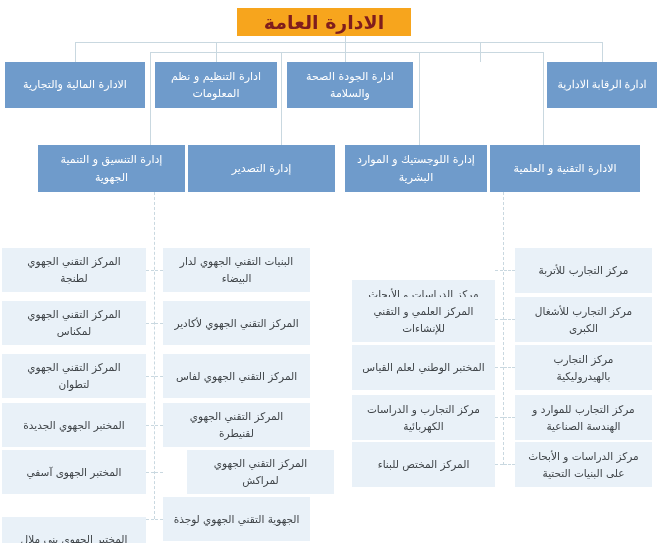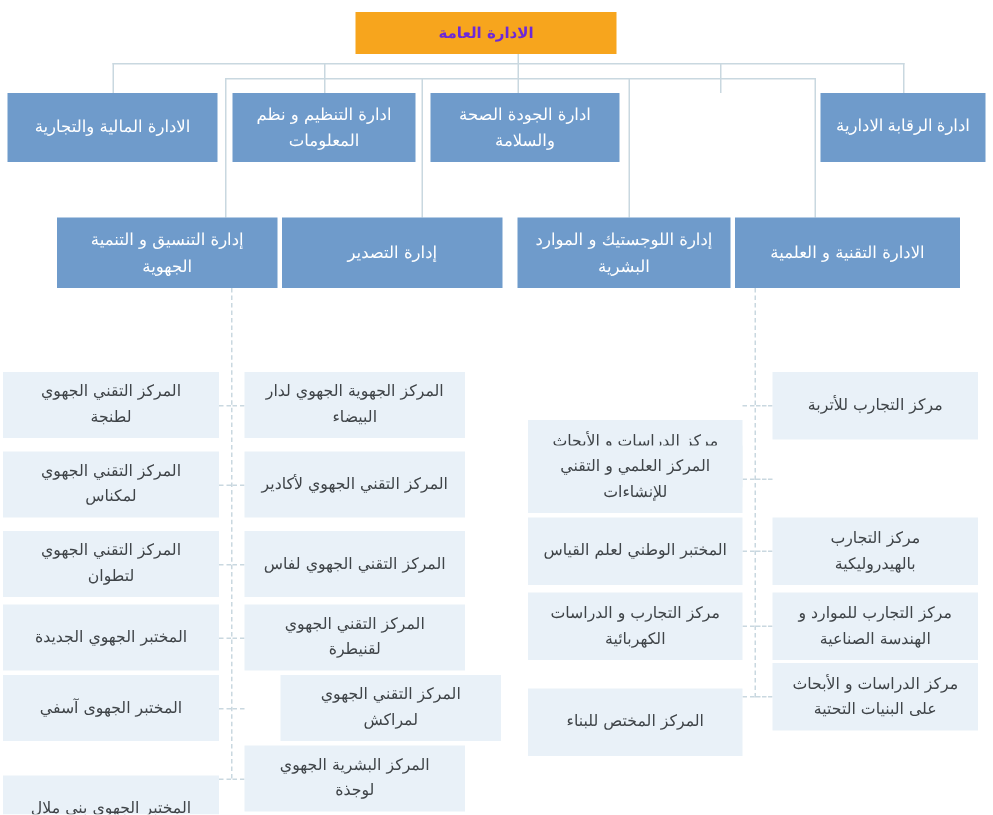--- a/index.html
+++ b/index.html
@@ -1,20 +1,20 @@
 <!DOCTYPE html>
 <html lang="ar"><head>
 <meta charset="utf-8">
 <style>
   html,body{margin:0;padding:0;background:#ffffff;}
   body{font-family:"DejaVu Sans", sans-serif;}
   #stage{position:relative;width:662px;height:543px;background:#ffffff;overflow:hidden;}
   .node{position:absolute;display:flex;align-items:center;justify-content:center;
         text-align:center;direction:rtl;box-sizing:border-box;padding:2px 8px;}
-  .root-node{background:#F7A51D;color:#6d28d9;font-weight:bold;font-size:10px;}
+  .root-node{background:#F7A51D;color:#7f1d1d;font-weight:bold;font-size:19px;}
   .dept{background:#6F9BCB;color:#ffffff;font-size:11px;line-height:1.55;}
   .center{background:#E9F1F8;color:#3F4448;font-size:10.5px;line-height:1.6;padding:2px 10px;}
   .line{position:absolute;background:#C9D8E0;}
   .dline-v{position:absolute;width:0;border-left:1px dashed #C9D8E0;}
   .dline-h{position:absolute;height:0;border-top:1px dashed #C9D8E0;}
 </style>
 </head>
 <body>
 
 <div id="stage">
@@ -70,31 +70,32 @@
   <div class="node dept" style="left:345px;top:145px;width:142px;height:47px;">إدارة اللوجستيك و الموارد البشرية</div>
   <div class="node dept" style="left:490px;top:145px;width:150px;height:47px;">الادارة التقنية و العلمية</div>
 
   <div class="node center" style="left:2px;top:248px;width:144px;height:44px;">المركز التقني الجهوي لطنجة</div>
   <div class="node center" style="left:2px;top:301px;width:144px;height:44px;">المركز التقني الجهوي لمكناس</div>
   <div class="node center" style="left:2px;top:354px;width:144px;height:44px;">المركز التقني الجهوي لتطوان</div>
   <div class="node center" style="left:2px;top:403px;width:144px;height:44px;">المختبر الجهوي الجديدة</div>
   <div class="node center" style="left:2px;top:450px;width:144px;height:44px;">المختبر الجهوى آسفي</div>
   <div class="node center" style="left:2px;top:497px;width:144px;height:44px;margin-top:20px;">المختبر الجهوي بني ملال</div>
 
-  <div class="node center" style="left:163px;top:248px;width:147px;height:44px;">المركز الجهوية الجهوي لدار البيضاء</div>
+  <div class="node center" style="left:163px;top:248px;width:147px;height:44px;">البنيات التقني الجهوي لدار البيضاء</div>
   <div class="node center" style="left:163px;top:301px;width:147px;height:44px;">المركز التقني الجهوي لأكادير</div>
   <div class="node center" style="left:163px;top:354px;width:147px;height:44px;">المركز التقني الجهوي لفاس</div>
   <div class="node center" style="left:163px;top:403px;width:147px;height:44px;">المركز التقني الجهوي لقنيطرة</div>
   <div class="node center" style="left:163px;top:450px;width:147px;height:44px;margin-left:24px;">المركز التقني الجهوي لمراكش</div>
-  <div class="node center" style="left:163px;top:497px;width:147px;height:44px;">المركز البشرية الجهوي لوجذة</div>
+  <div class="node center" style="left:163px;top:497px;width:147px;height:44px;">الجهوية التقني الجهوي لوجذة</div>
 
   <div class="node center" style="left:352px;top:248px;width:143px;height:45px;margin-top:32px;">مركز الدراسات و الأبحاث للبيئة و التلوث</div>
   <div class="node center" style="left:352px;top:297px;width:143px;height:45px;">المركز العلمي و التقني للإنشاءات</div>
   <div class="node center" style="left:352px;top:345px;width:143px;height:45px;">المختبر الوطني لعلم القياس</div>
   <div class="node center" style="left:352px;top:395px;width:143px;height:45px;">مركز التجارب و الدراسات الكهربائية</div>
-  <div class="node center" style="left:352px;top:442px;width:143px;height:45px;margin-top:17px;">المركز المختص للبناء</div>
+  <div class="node center" style="left:352px;top:442px;width:143px;height:45px;">المركز المختص للبناء</div>
 
   <div class="node center" style="left:515px;top:248px;width:137px;height:45px;">مركز التجارب للأتربة</div>
+  <div class="node center" style="left:515px;top:297px;width:137px;height:45px;">مركز التجارب للأشغال الكبرى</div>
   <div class="node center" style="left:515px;top:345px;width:137px;height:45px;">مركز التجارب بالهيدروليكية</div>
   <div class="node center" style="left:515px;top:395px;width:137px;height:45px;">مركز التجارب للموارد و الهندسة الصناعية</div>
   <div class="node center" style="left:515px;top:442px;width:137px;height:45px;">مركز الدراسات و الأبحاث على البنيات التحتية</div>
 
 </div>
 
 </body></html>

